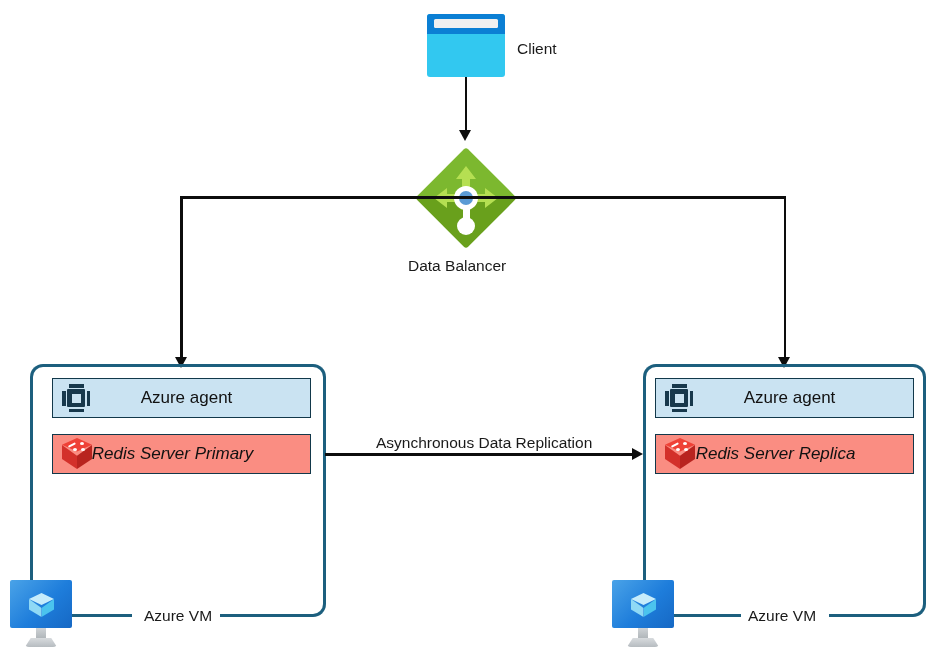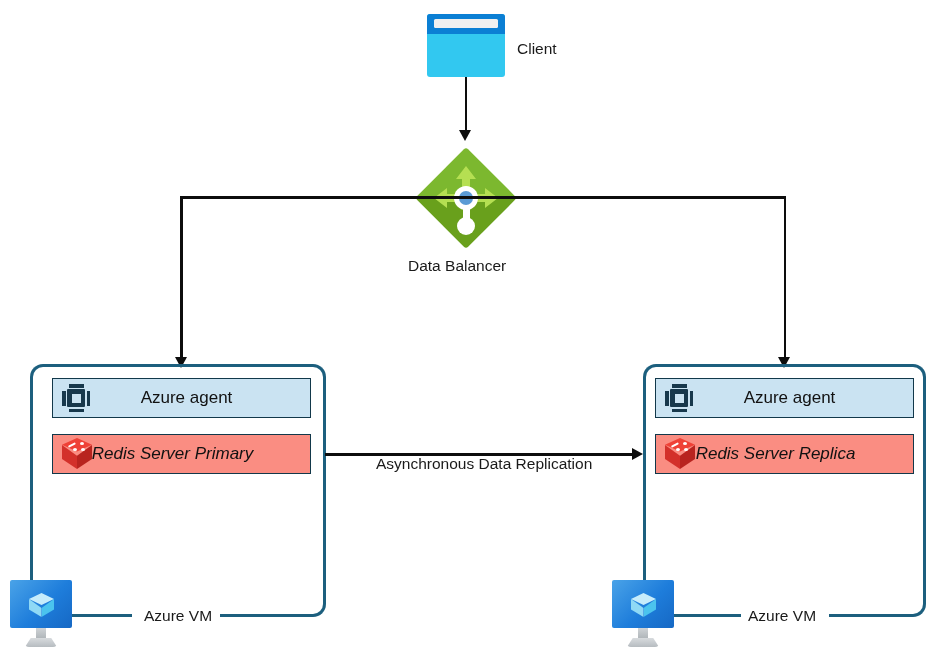--- a/index.html
+++ b/index.html
@@ -276,21 +276,21 @@
     <span class="cube">
         <span class="ctop"></span>
         <span class="cleft"></span>
         <span class="cright"></span>
       </span>
     <span class="neck"></span>
     <span class="base"></span>
   </div>
   <div class="lbl" style="left:144px; top:608px;">Azure VM</div>
 
-  <div class="lbl" style="left:376px; top:456px;">Asynchronous Data Replication</div>
+  <div class="lbl" style="left:376px; top:435px;">Asynchronous Data Replication</div>
   <div class="line-h" style="left:325px; top:453px; width:310px;"></div>
   <div class="arrowhead-right" style="left:632px; top:447.5px;"></div>
 
   <div class="vm-box" style="left:643px; top:364px; width:283px; height:253px;">
     <div class="corner tl" style="left:0; top:0;"></div>
     <div class="corner tr" style="right:0; top:0;"></div>
     <div class="corner bl" style="left:0; bottom:0;"></div>
     <div class="corner br" style="right:0; bottom:0;"></div>
     <div class="edge" style="left:26px; top:0; width:231px; height:3px;"></div>
     <div class="edge" style="left:0; top:26px; width:3px; height:201px;"></div>

